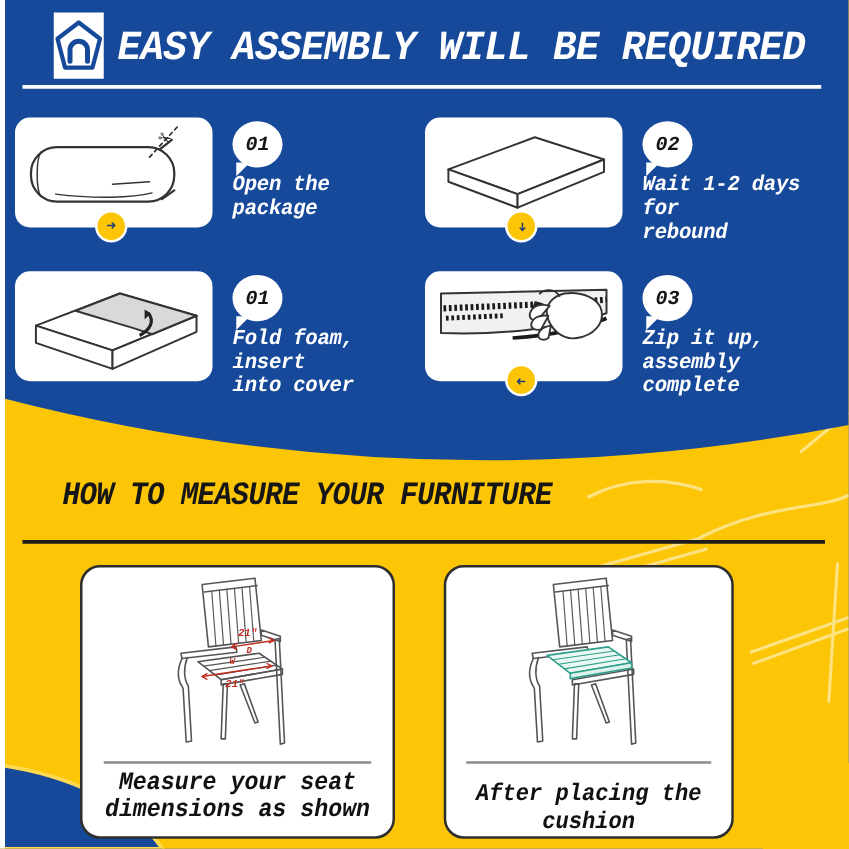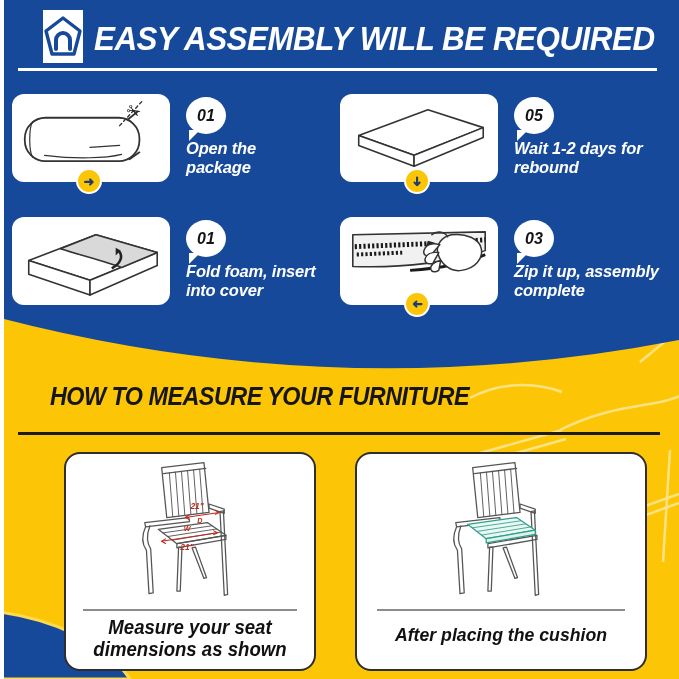--- a/index.html
+++ b/index.html
@@ -1,18 +1,18 @@
 <!DOCTYPE html>
 <html style="--blue: #17499b; --yellow: #fcc607; --navy: #1b3c74; --ink: #161616; --red: #c22a1c; --teal: #2f9e8c;"><head>
 <meta charset="utf-8">
 <style>
   html,body{margin:0;padding:0;background:#888;}
   .stage{position:relative;width:679px;height:679px;overflow:hidden;
          background:var(--yellow,#fcc607);
-         font-family:Liberation Sans, sans-serif;}
+         font-family:Liberation Mono, monospace;}
   .stage svg{display:block;}
   .bg{position:absolute;inset:0;}
   .edge{position:absolute;left:0;top:0;width:4px;height:679px;background:#fff;}
 
   
   .logo{position:absolute;left:43px;top:10px;width:40px;height:53px;background:#fff;
         display:flex;align-items:center;justify-content:center;}
   .h1{position:absolute;left:94px;top:20px;width:600px;color:#fff;
       font-size:33px;font-weight:700;font-style:italic;letter-spacing:-.5px;
       transform:scaleX(.95);transform-origin:left top;white-space:nowrap;}
@@ -47,21 +47,21 @@
   .ch1{left:76px;top:168px;} .ch2{left:404px;top:168px;} .ch4{left:404px;top:291px;}
   .rot-down span{display:block;transform:rotate(90deg);}
   .rot-left span{display:block;transform:rotate(180deg);}
 
   
   .h2{position:absolute;left:50px;top:381px;width:640px;color:#161616;
       font-size:26px;font-weight:700;font-style:italic;letter-spacing:-.6px;
       transform:scaleX(.9);transform-origin:left top;white-space:nowrap;}
   .mbox{position:absolute;top:452px;height:219px;background:#fff;
         border:2px solid #2e2e2e;border-radius:16px;box-sizing:border-box;}
-  .mb-l{left:64px;width:252px;} .mb-r{left:355px;width:292px;}
+  .mb-l{left:64px;width:252px;} .mb-r{left:355px;width:232px;}
   .mbox .chair{position:absolute;left:50%;top:6px;transform:translateX(-50%);}
   .mdiv{position:absolute;left:7%;top:155px;width:86%;height:2px;background:#8c8c8c;}
   .caption{position:absolute;left:0;top:162px;width:100%;text-align:center;
            color:#111;font-size:20px;line-height:22px;font-weight:700;font-style:italic;
            transform:scaleX(.93);transform-origin:center top;}
   .mb-r .caption{top:170px;font-size:19px;}
 </style>
 </head>
 <body>
 
@@ -143,21 +143,21 @@
         <path d="M97,42 C90,43 86,47 87,51 C88,54 92,54 95,52 Z"></path>
         <path d="M104,18 C100,12 92,12 88,16" fill="none"></path>
       </g>
     </svg>
   </div>
 
   <div class="badge bd1">
       <span>01</span>
     </div>
   <div class="badge bd2">
-      <span>05</span>
+      <span>02</span>
     </div>
   <div class="badge bd3">
       <span>01</span>
     </div>
   <div class="badge bd4">
       <span>03</span>
     </div>
 
   <div class="steptext st1">
     <div>Open the</div>

